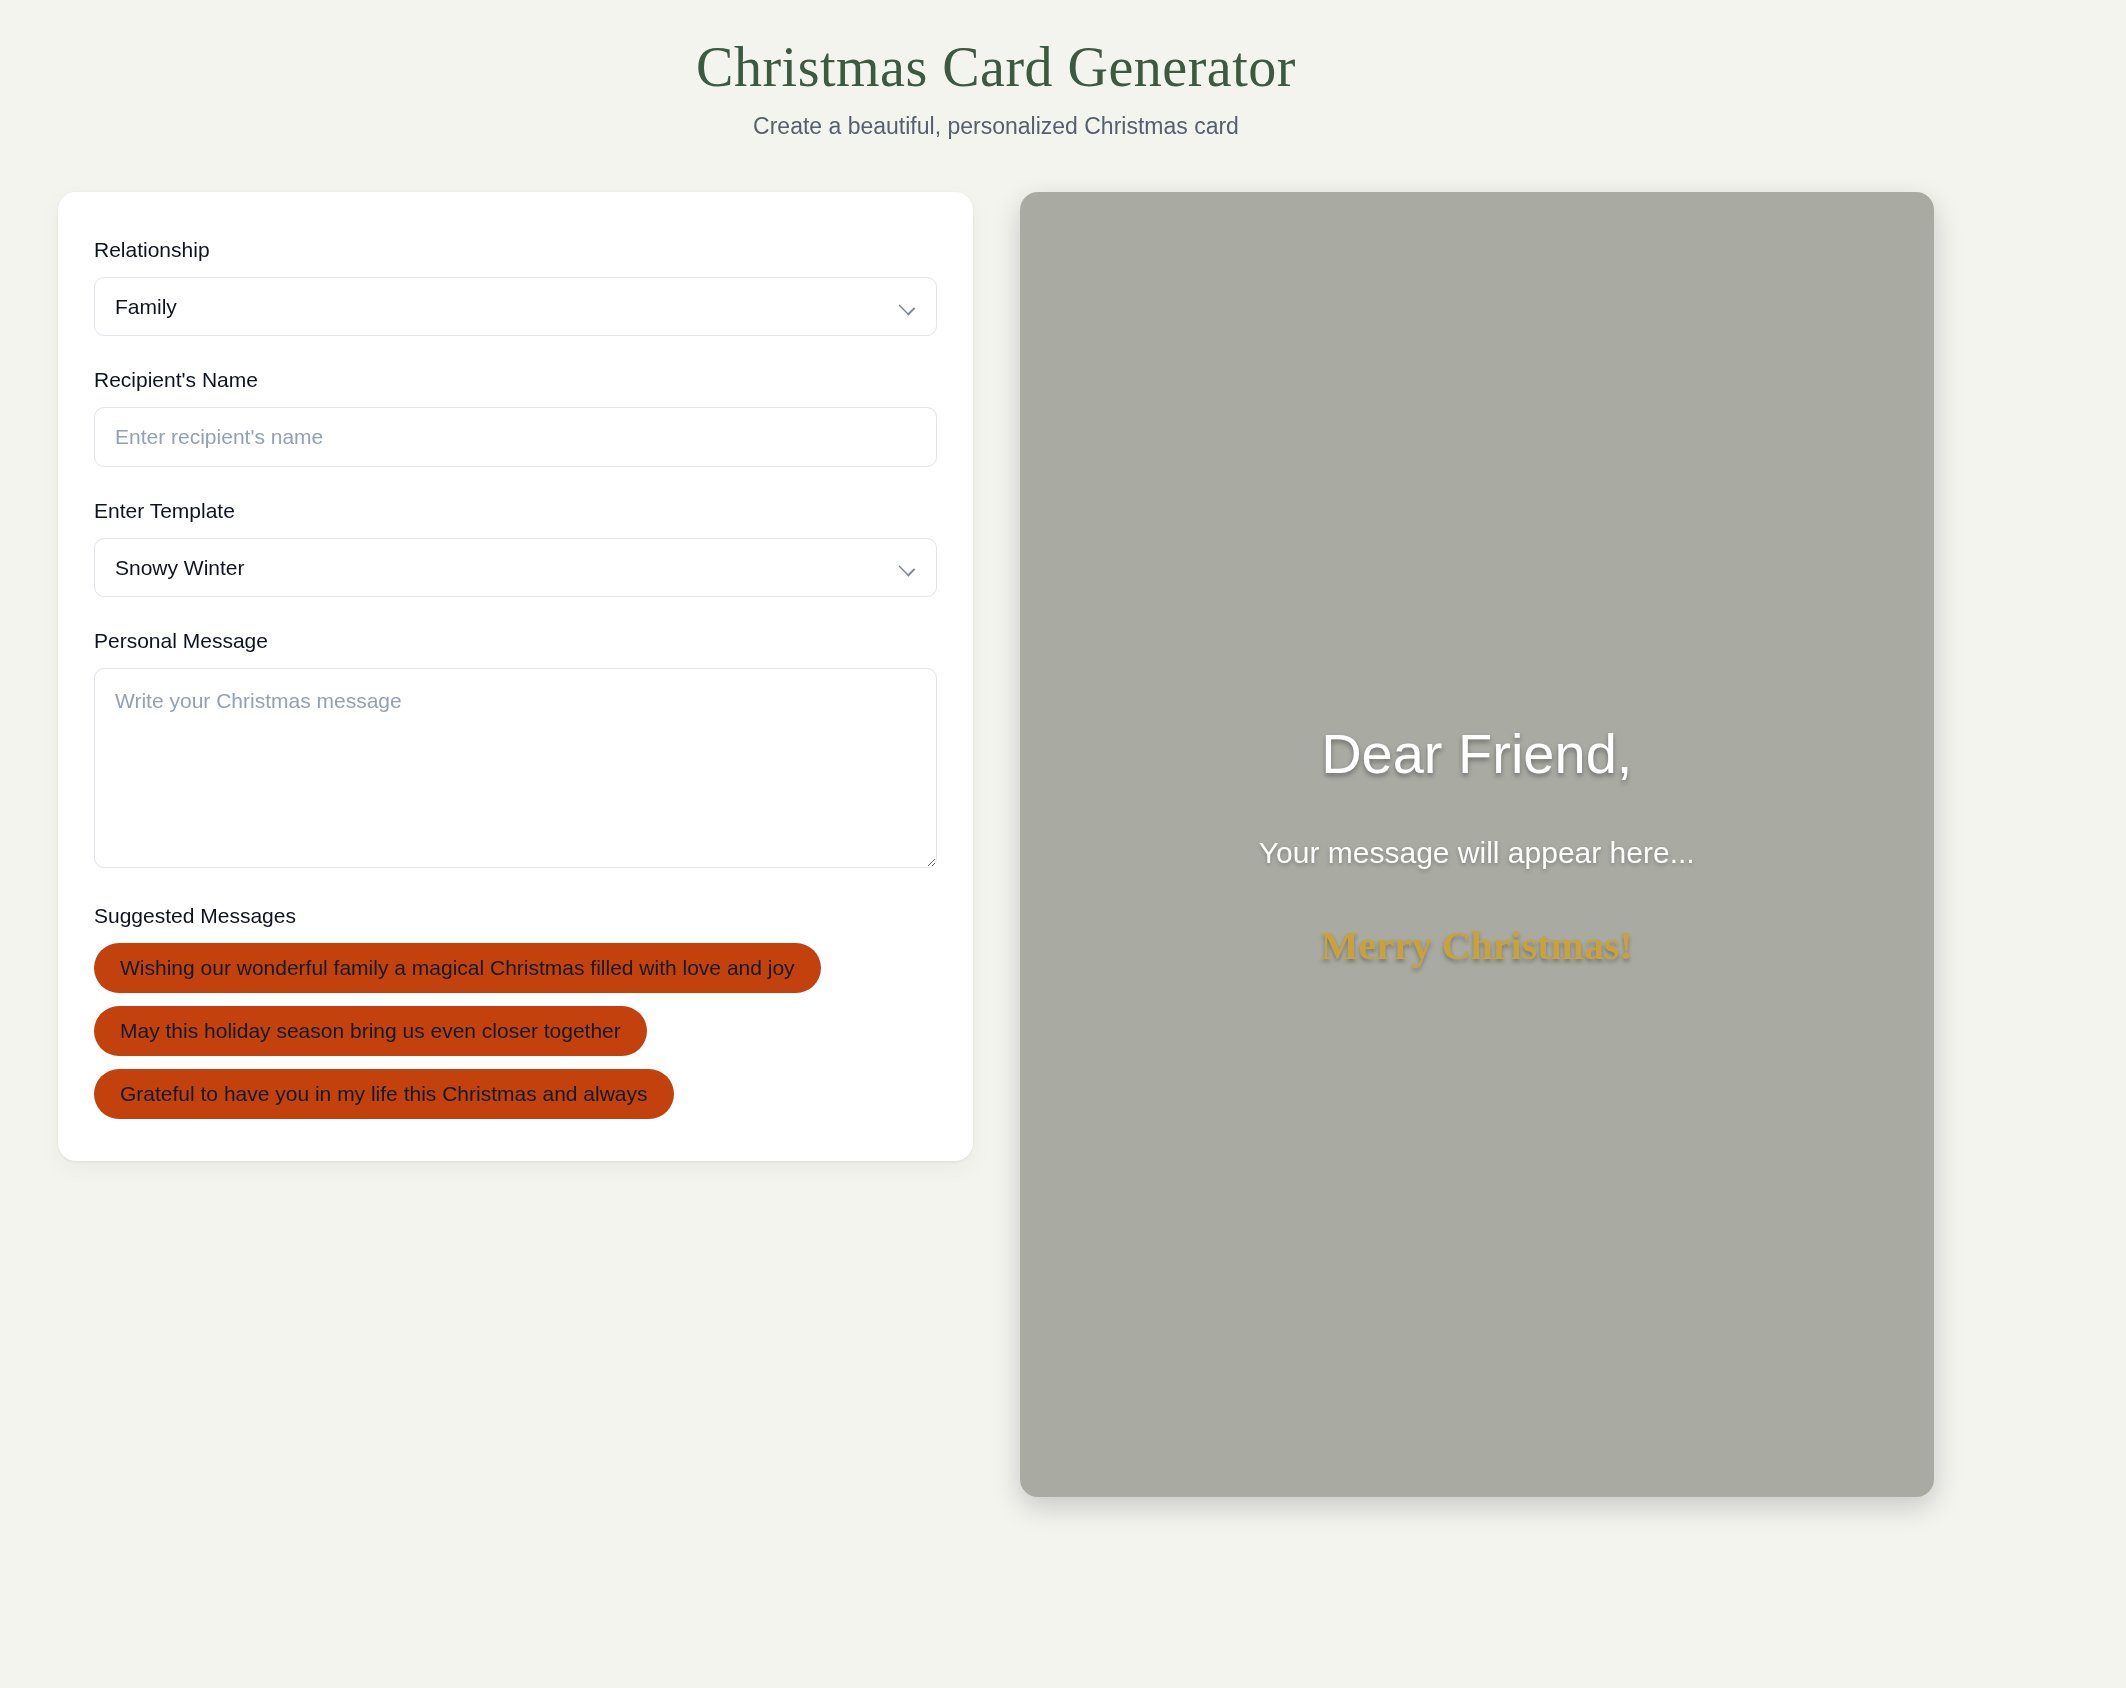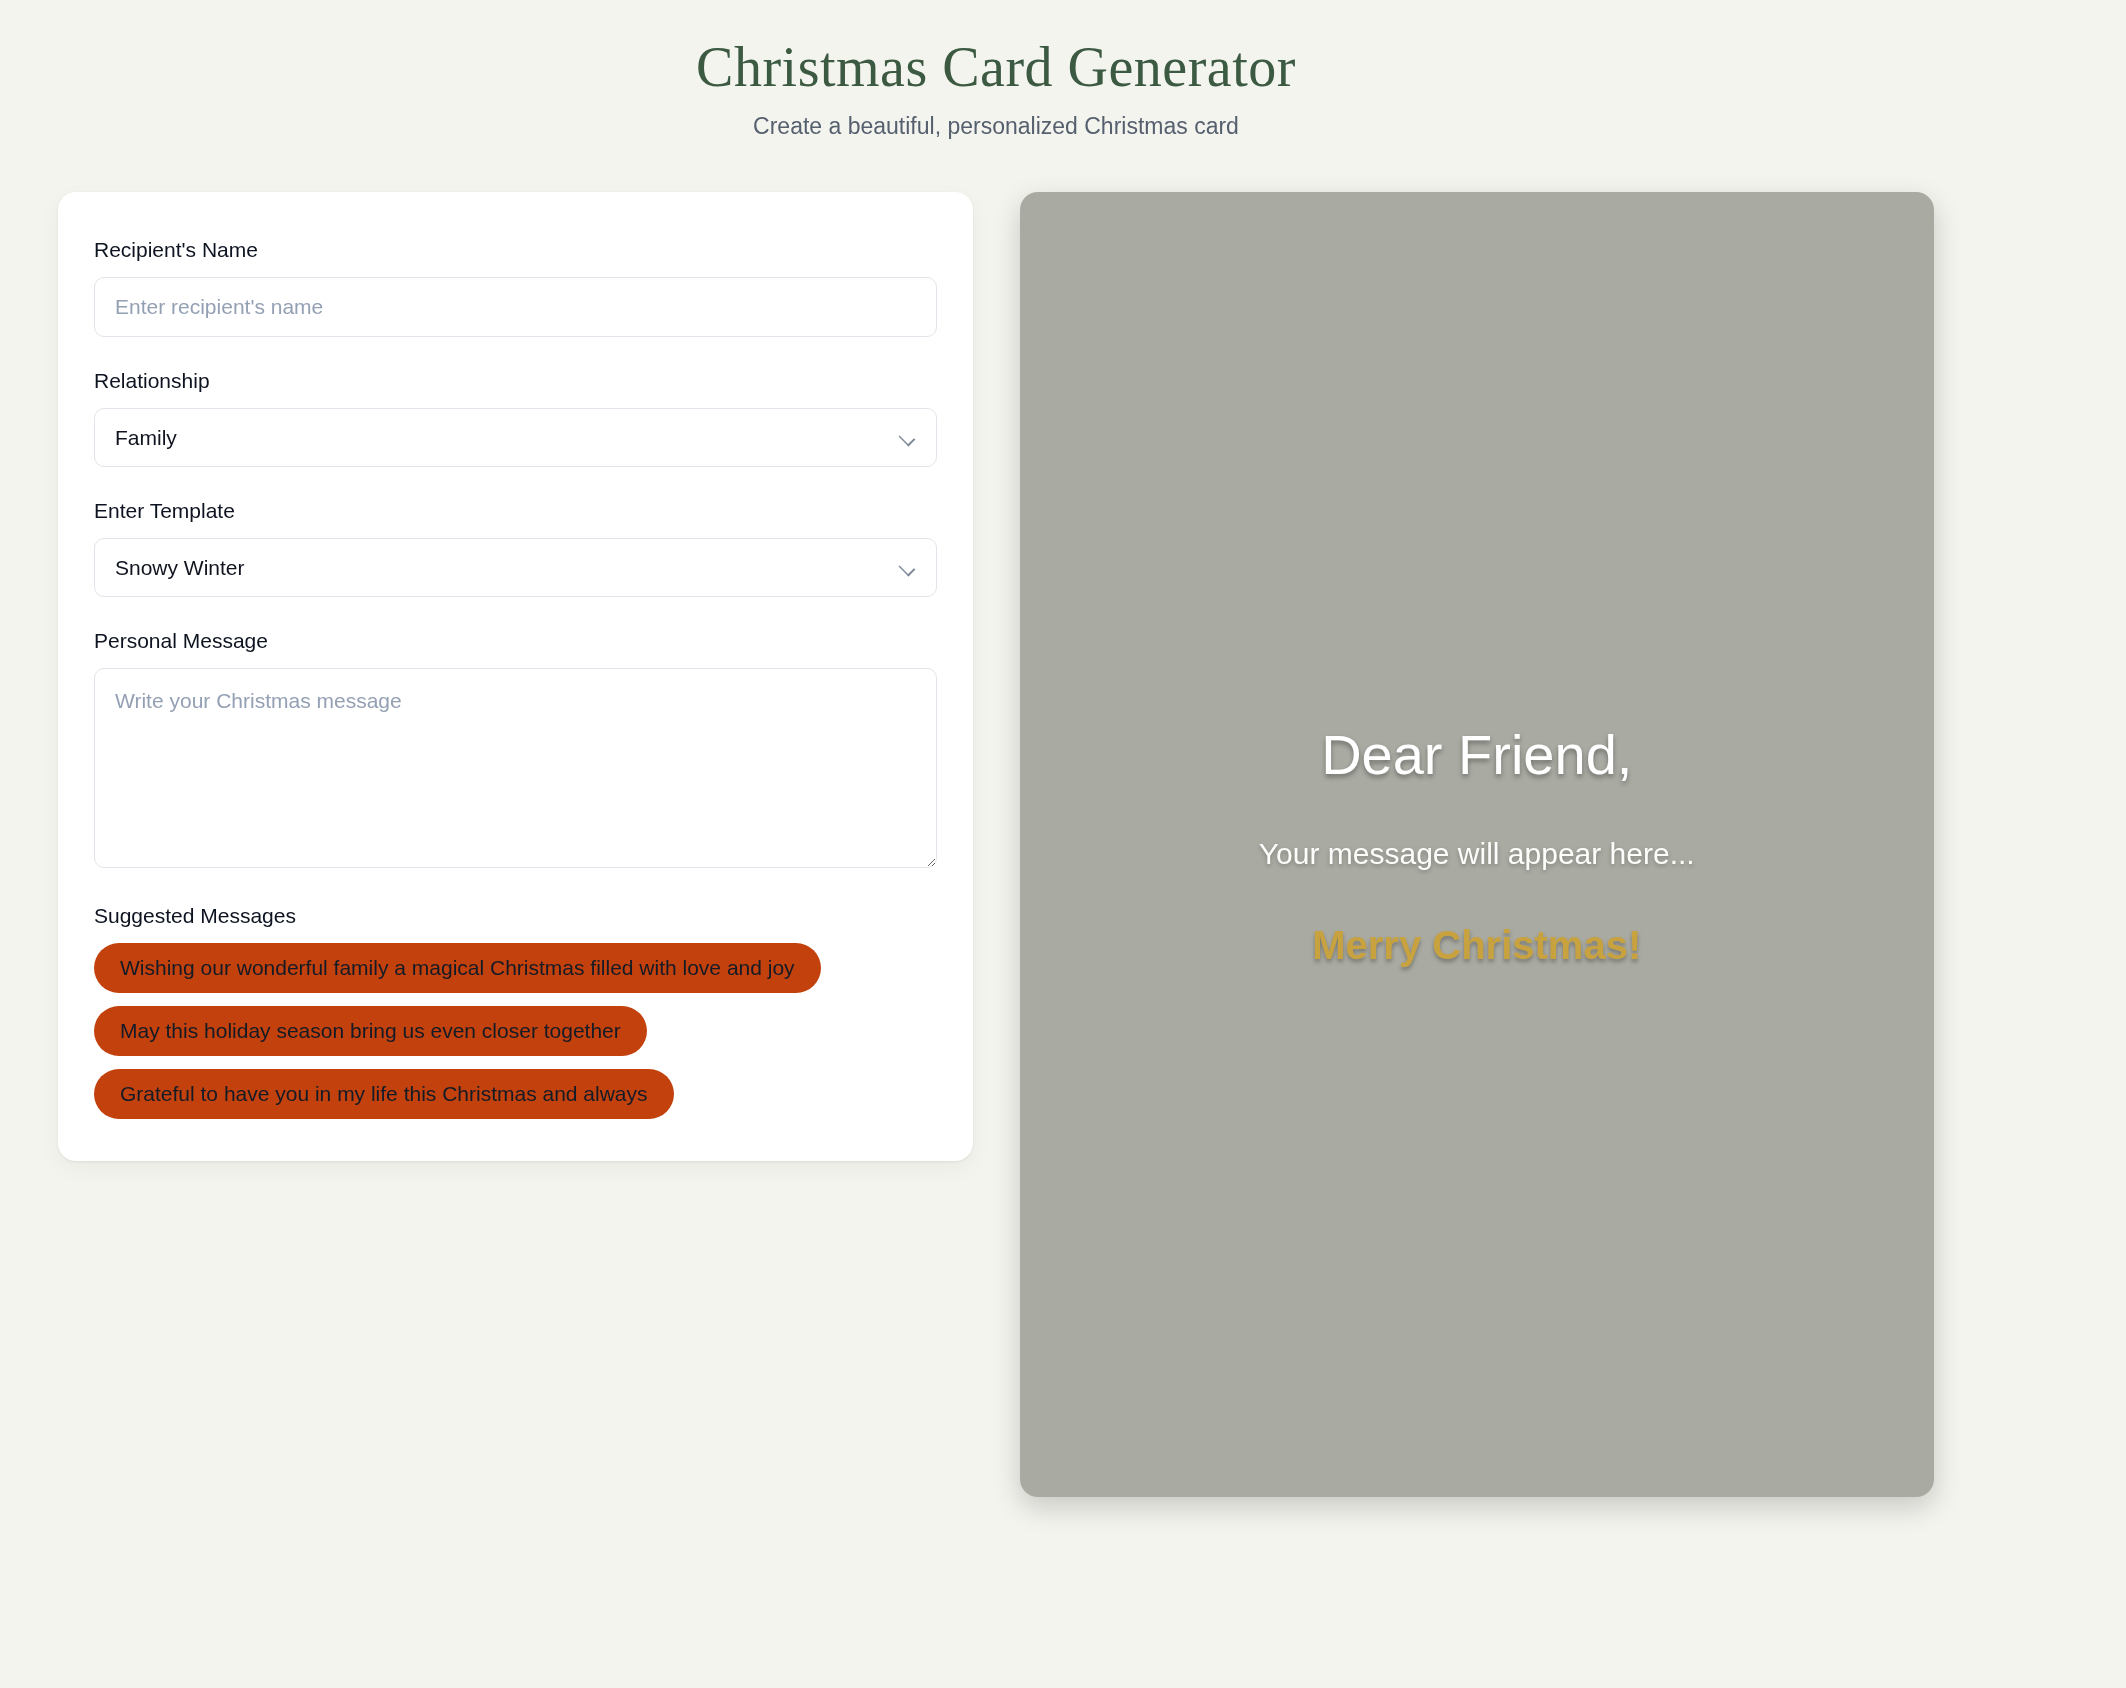--- a/index.html
+++ b/index.html
@@ -145,21 +145,21 @@
     text-shadow: 0 3px 5px rgba(0,0,0,0.35);
   }
   .card-message {
     margin-top: 50px;
     font-size: 30px;
     color: #fdfdfb;
     text-shadow: 0 2px 4px rgba(0,0,0,0.25);
   }
   .card-closing {
     margin-top: 52px;
-    font-family: Liberation Sans, sans-serif;
+    font-family: Liberation Serif, serif;
     font-weight: 700;
     font-size: 40px;
     color: #c9a240;
     text-shadow: 0 3px 4px rgba(0,0,0,0.3);
   }
 
   .download-button {
     margin-top: 38px;
     height: 65px;
     width: 100%;
@@ -181,35 +181,35 @@
   <div class="header">
     <h1 class="page-title">Christmas Card Generator</h1>
     <p class="page-subtitle">Create a beautiful, personalized Christmas card</p>
   </div>
 
   <div class="main">
 
     <div class="form-panel">
 
       <div class="field-group">
-        <label class="field-label">Recipient's Name</label>
-        <input class="text-input" type="text" placeholder="Enter recipient's name" style="">
-      </div>
-
-      <div class="field-group">
         <label class="field-label">Relationship</label>
         <div class="select-wrap">
           <select class="select-input">
             <option>Family</option>
           </select>
           <span class="chevron"></span>
         </div>
       </div>
 
       <div class="field-group">
+        <label class="field-label">Recipient's Name</label>
+        <input class="text-input" type="text" placeholder="Enter recipient's name" style="">
+      </div>
+
+      <div class="field-group">
         <label class="field-label">Enter Template</label>
         <div class="select-wrap">
           <select class="select-input">
             <option>Snowy Winter</option>
           </select>
           <span class="chevron"></span>
         </div>
       </div>
 
       <div class="field-group">

